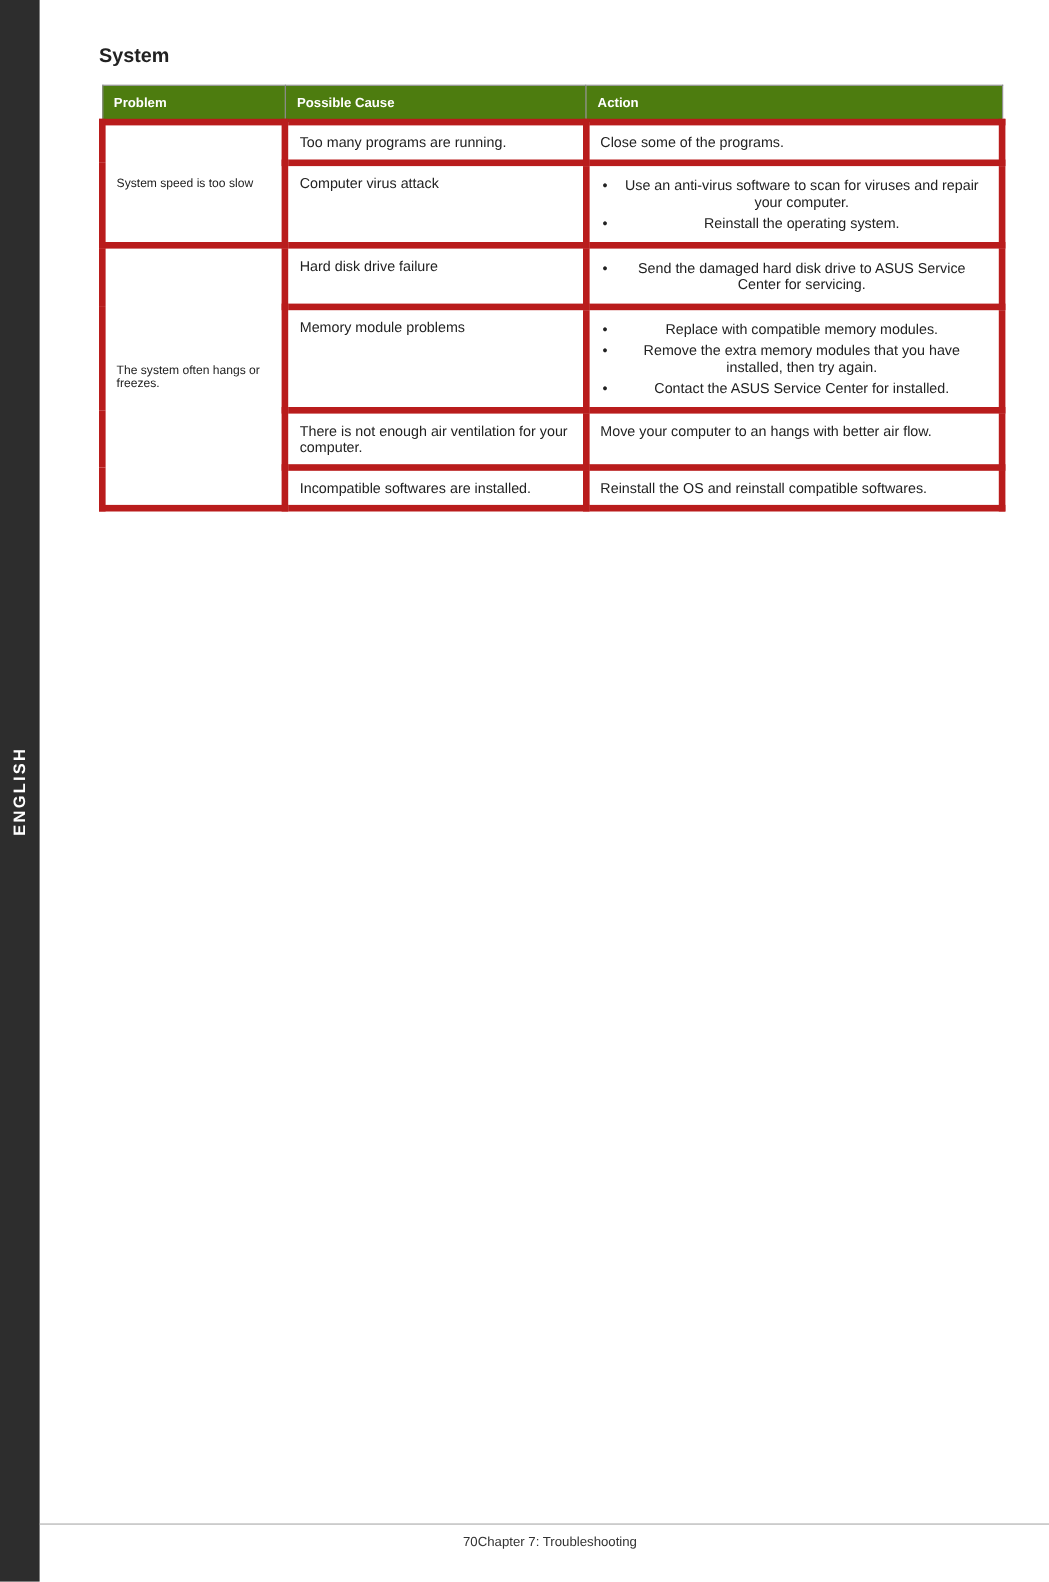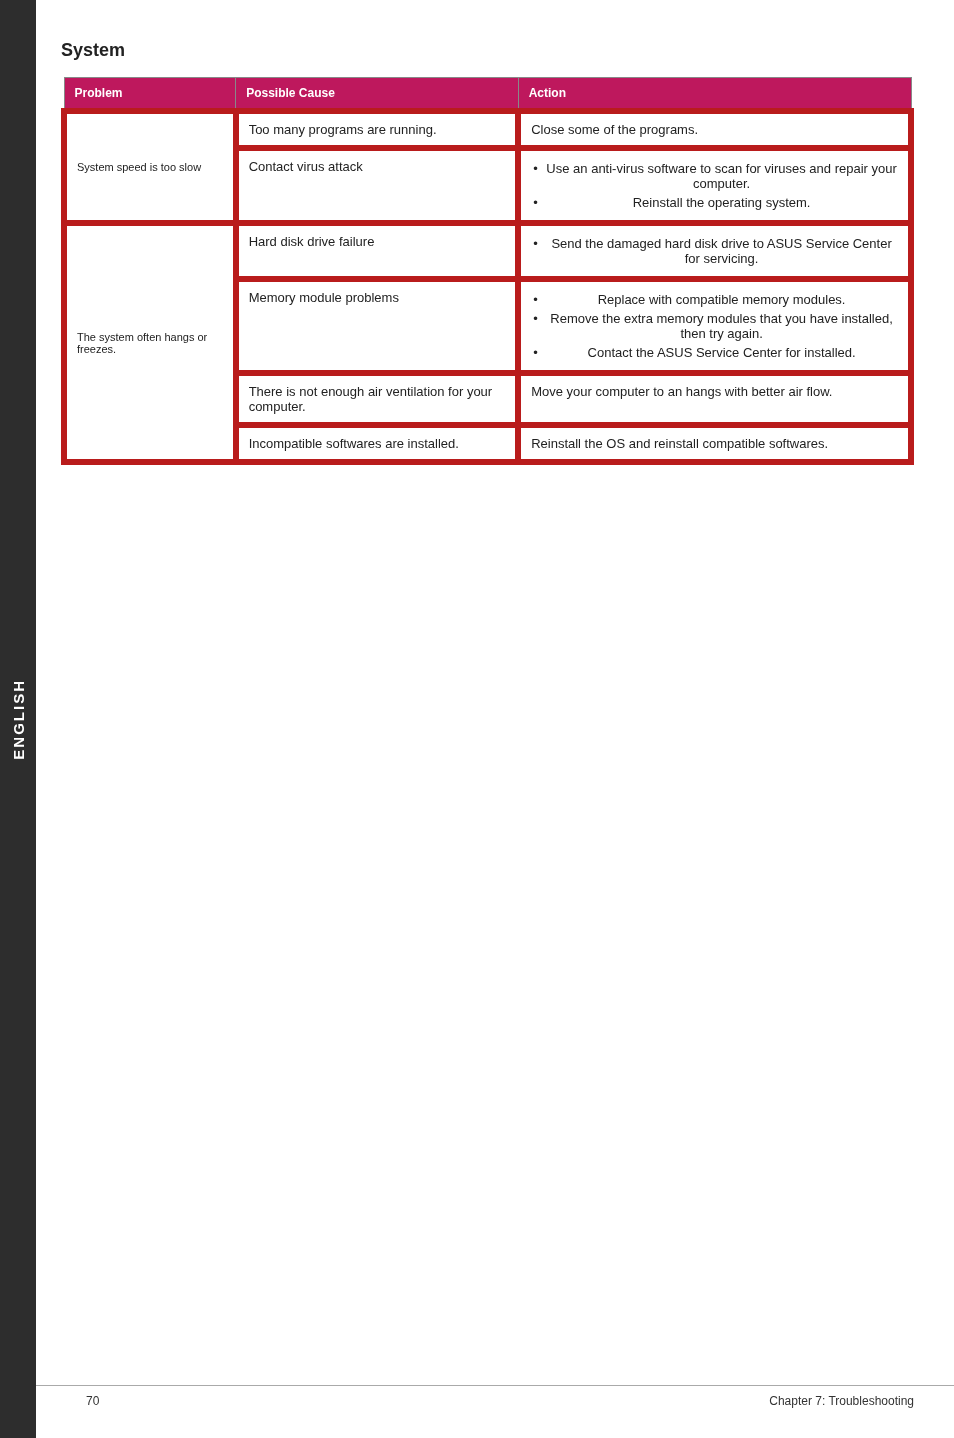--- a/index.html
+++ b/index.html
@@ -30,39 +30,39 @@
       font-size: 15px;
       font-weight: bold;
       letter-spacing: 2px;
       writing-mode: vertical-rl;
       transform: rotate(180deg);
       text-transform: uppercase;
     }
 
     
     .main-content {
-      margin-left: 24px;
+      margin-left: 53px;
       padding: 40px 40px 40px 37px;
     }
 
     .section-title {
       font-size: 18px;
       font-weight: bold;
       margin-bottom: 16px;
     }
 
     
     table {
       width: 100%;
       border-collapse: collapse;
       border: 1px solid #888;
     }
 
     thead tr {
-      background: #be185d;
+      background: #4d7c0f;
       color: #fff;
     }
 
     thead th {
       padding: 8px 10px;
       text-align: left;
       font-size: 12px;
       font-weight: bold;
       border: 1px solid #888;
     }
@@ -102,21 +102,21 @@
       left: 2px;
     }
 
     
     .footer {
       position: absolute;
       bottom: 30px;
       left: 36px;
       right: 0;
       display: flex;
-      justify-content: space-between;
+      justify-content: center;
       padding: 0 40px 0 50px;
       font-size: 12px;
       color: #333;
       border-top: 1px solid #aaa;
       padding-top: 8px;
     }
   </style>
 </head>
 <body>
 
@@ -137,21 +137,21 @@
     </thead>
     <tbody>
 
       <tr>
         <td class="problem-cell" rowspan="2">System speed is too slow</td>
         <td>Too many programs are running.</td>
         <td>Close some of the programs.</td>
       </tr>
 
       <tr>
-        <td>Contact virus attack</td>
+        <td>Computer virus attack</td>
         <td>
           <ul class="action-list">
             <li>Use an anti-virus software to scan for viruses and repair your computer.</li>
             <li>Reinstall the operating system.</li>
           </ul>
         </td>
       </tr>
 
       <tr>
         <td class="problem-cell" rowspan="4">The system often hangs or freezes.</td>

